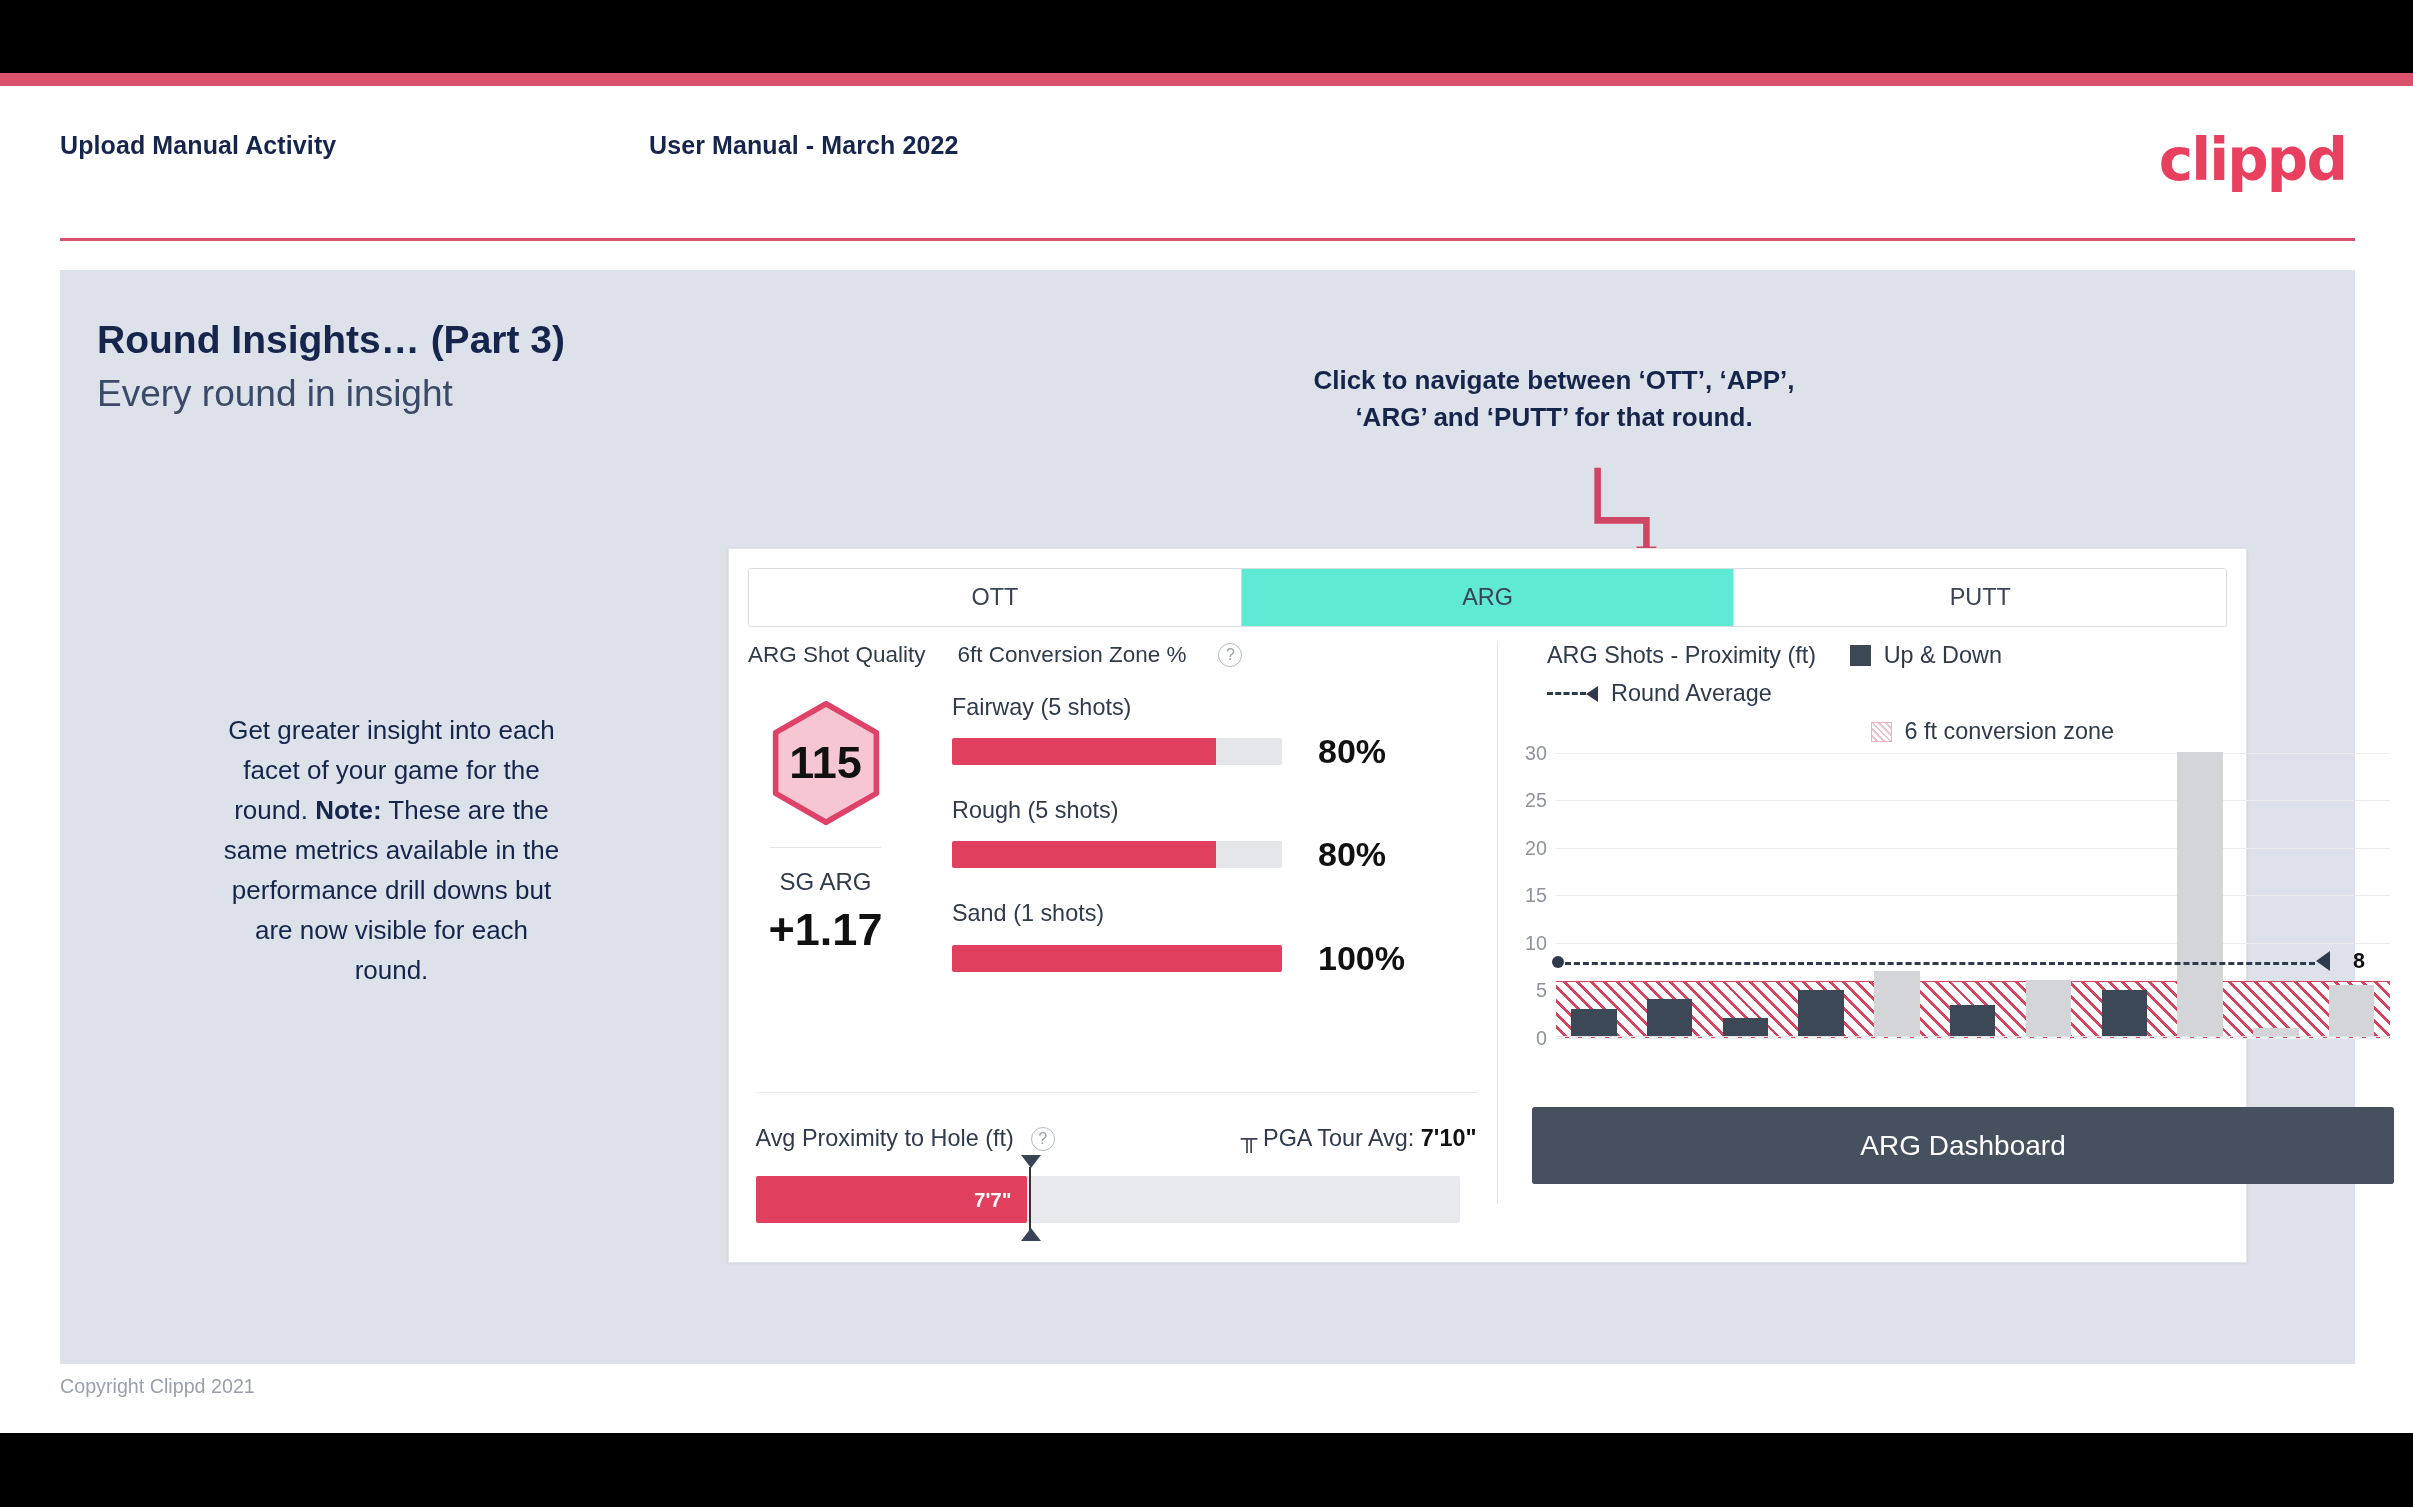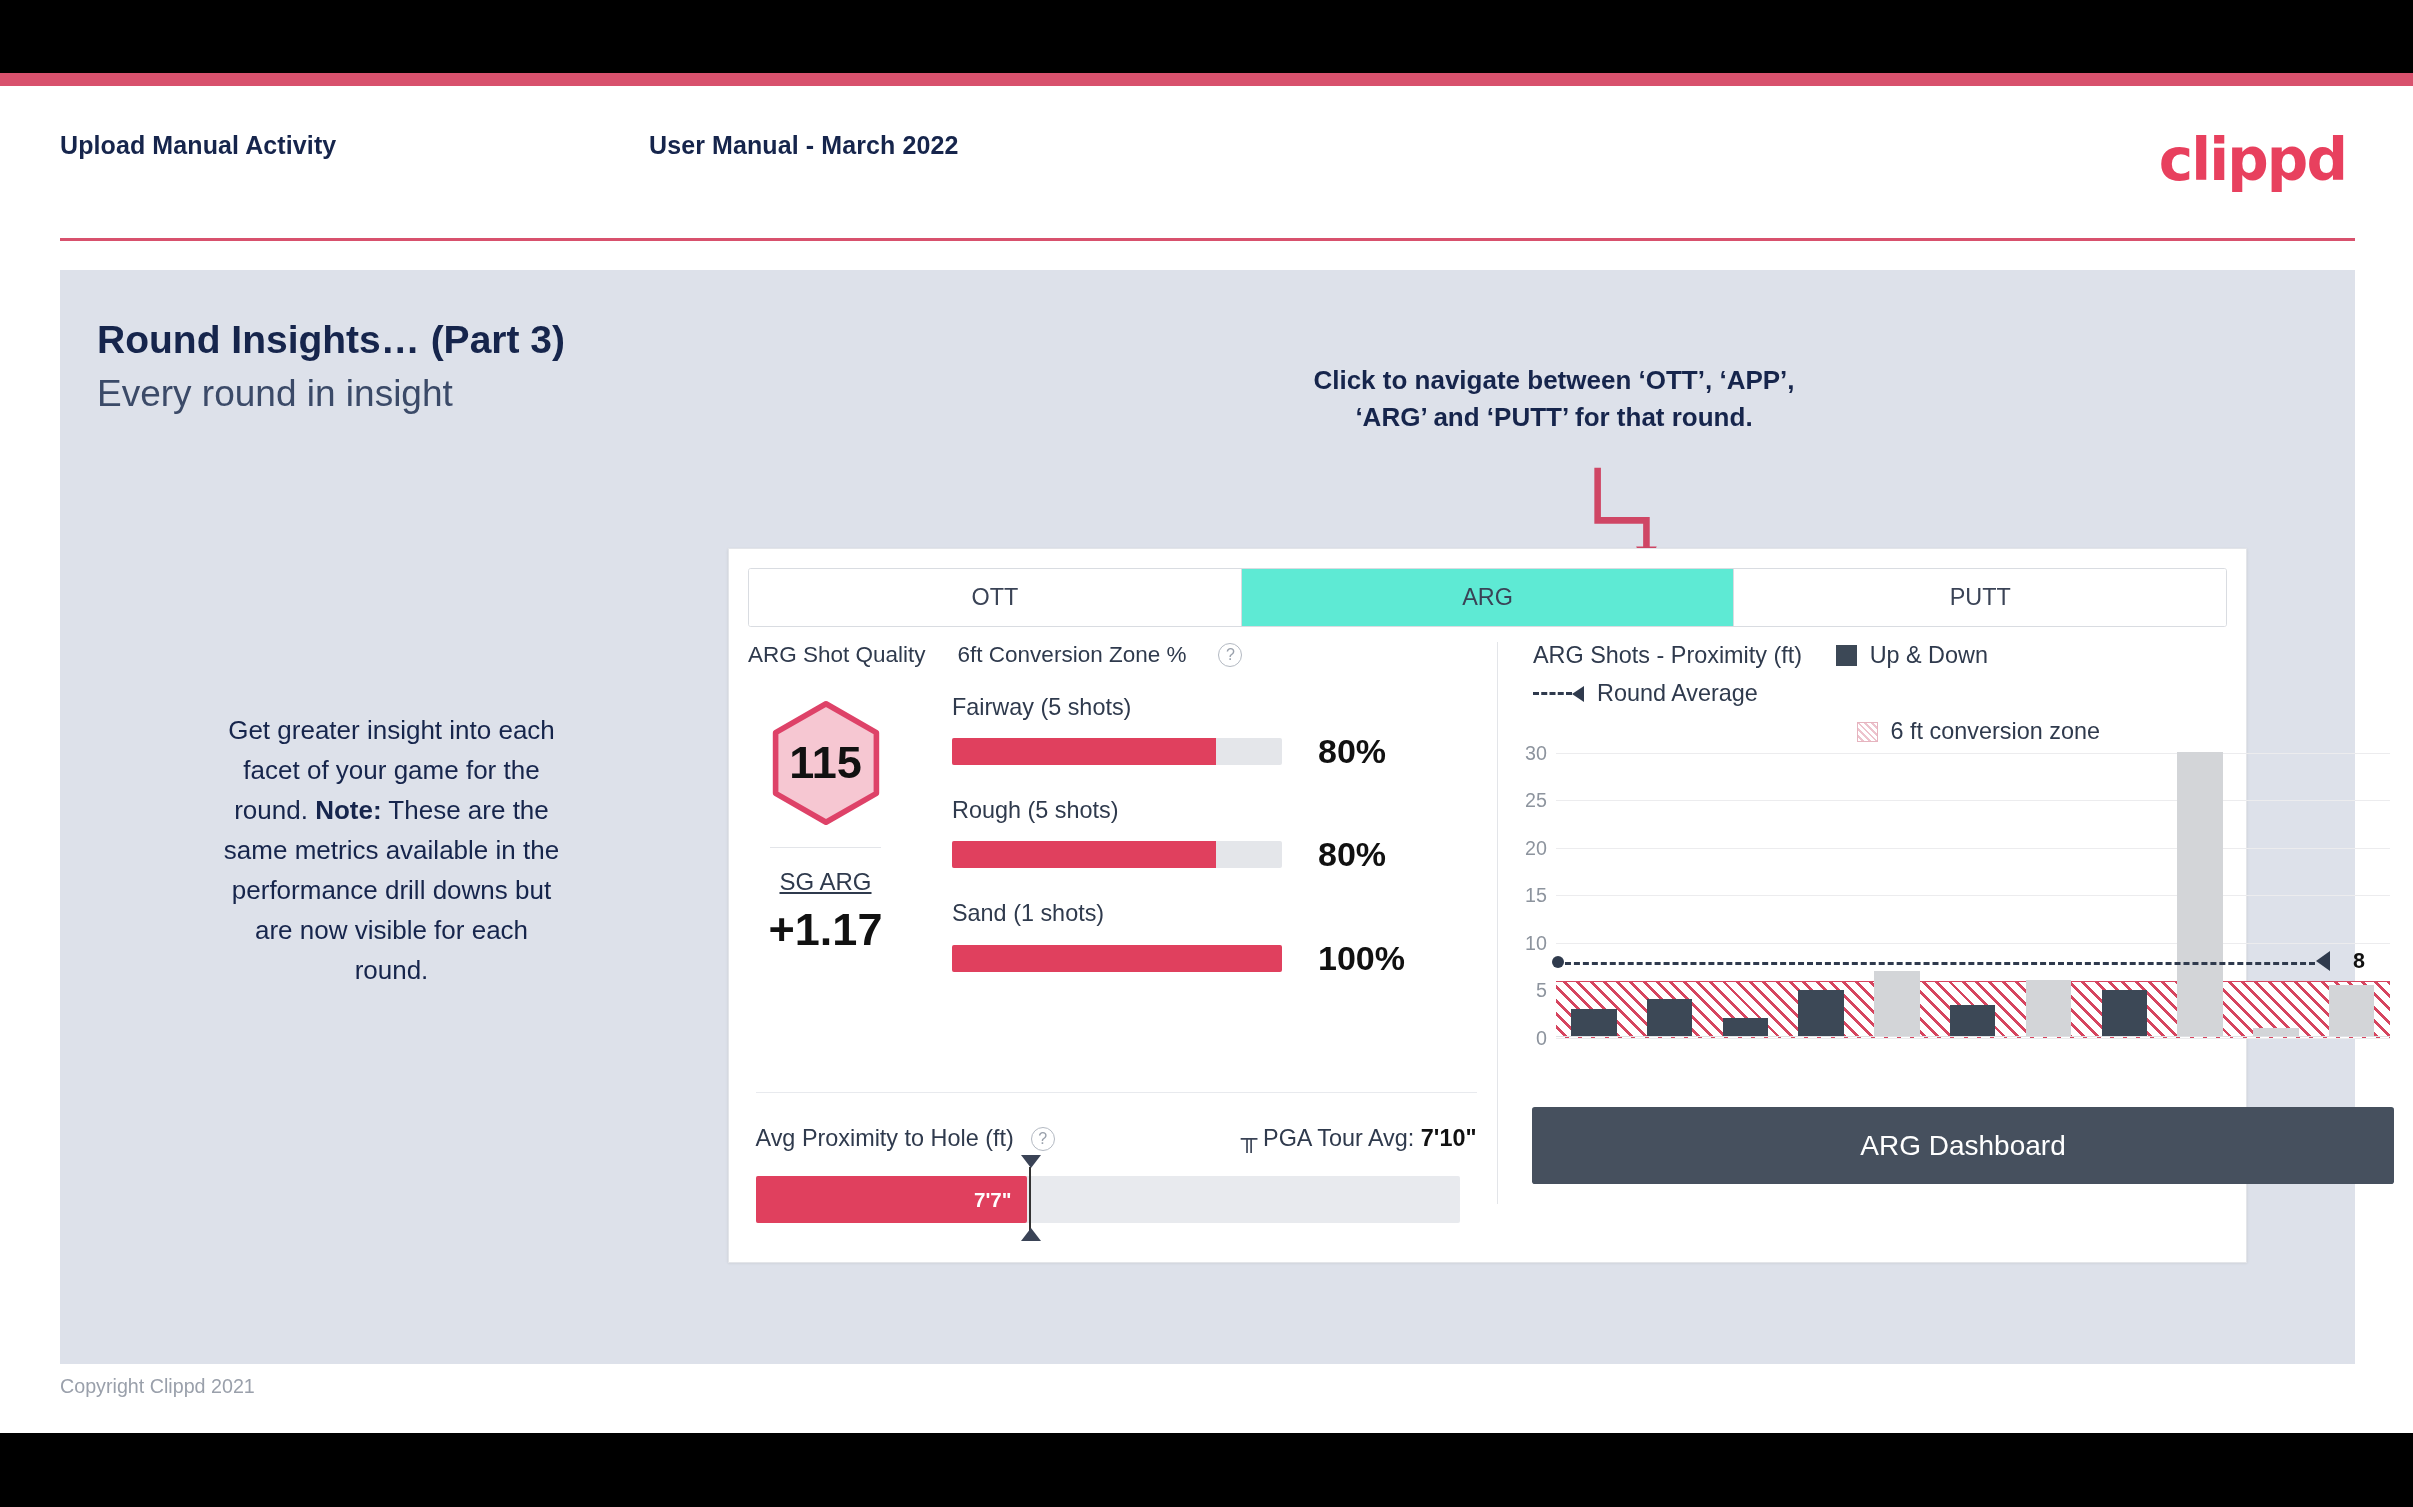--- a/index.html
+++ b/index.html
@@ -47,34 +47,34 @@
   
   .tabs { display:flex; margin:19px 19px 0 19px; border:0.9px solid #d9dce1; border-radius:2.8px; overflow:hidden; }
   .tab  { flex:1; text-align:center; padding:15px 0; font-size:23.4px; color:#3a4356;
           background:#fff; border-right:0.9px solid #d9dce1; }
   .tab:last-child { border-right:none; }
   .tab.active { background:#5eead4; }
 
   
   .cols { display:flex; margin:15px 19px 0 19px; height:562px; }
   .col-left  { width:749px; padding-right:22.5px; position:relative; }
-  .col-right { flex:1; padding-left:35px; border-left:0.9px solid #e3e5e9; position:relative; }
+  .col-right { flex:1; padding-left:49px; border-left:0.9px solid #e3e5e9; position:relative; }
 
   .sec-label { font-size:22.5px; color:#2f3a4d; }
   .row-head  { display:flex; align-items:center; gap:32px; margin-bottom:22.5px; }
   .qmark { display:inline-block; width:24px; height:24px; border:1.9px solid #b3b9c2; border-radius:50%;
            color:#9aa1ac; font-size:16px; line-height:21.5px; text-align:center; vertical-align:middle; }
 
   
   .hexwrap { position:absolute; left:7.5px; top:58px; width:140px; text-align:center; }
   .hex { position:relative; width:112px; height:126px; margin:0 auto; }
   .hexnum { position:absolute; left:0; top:0; width:112px; height:126px; display:flex;
             align-items:center; justify-content:center; font-size:45px; font-weight:600; color:#111; }
   .sgdiv { width:111px; height:0.9px; background:#e3e5e9; margin:20.6px auto 0 auto; }
-  .sglabel { font-size:24px; color:#2f3a4d; margin-top:20.6px;text-decoration:underline; }
+  .sglabel { font-size:24px; color:#2f3a4d; margin-top:20.6px; }
   .sgval { font-size:45px; font-weight:600; color:#111; margin-top:7.5px; }
 
   
   .convcol { position:absolute; left:204px; top:52px; width:524px; }
   .conv-item { margin-bottom:26px; }
   .conv-name { font-size:23.4px; color:#2f3a4d; margin-bottom:11.2px; }
   .conv-line { display:flex; align-items:center; gap:36px; }
   .track { width:330px; height:27px; background:#e4e6ea; border-radius:1.9px; overflow:hidden; }
   .fill  { height:100%; background:#e0405e; }
   .pct   { font-size:34px; font-weight:bold; color:#111; }

